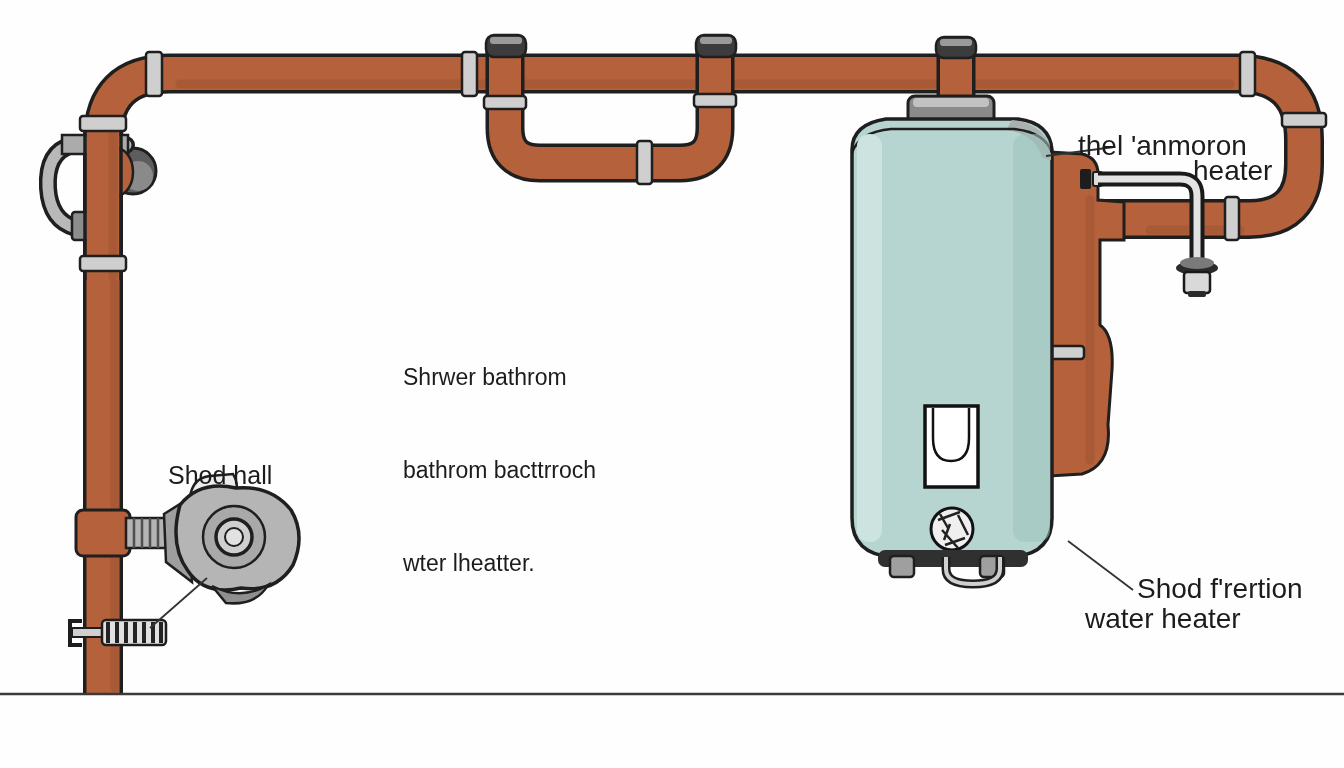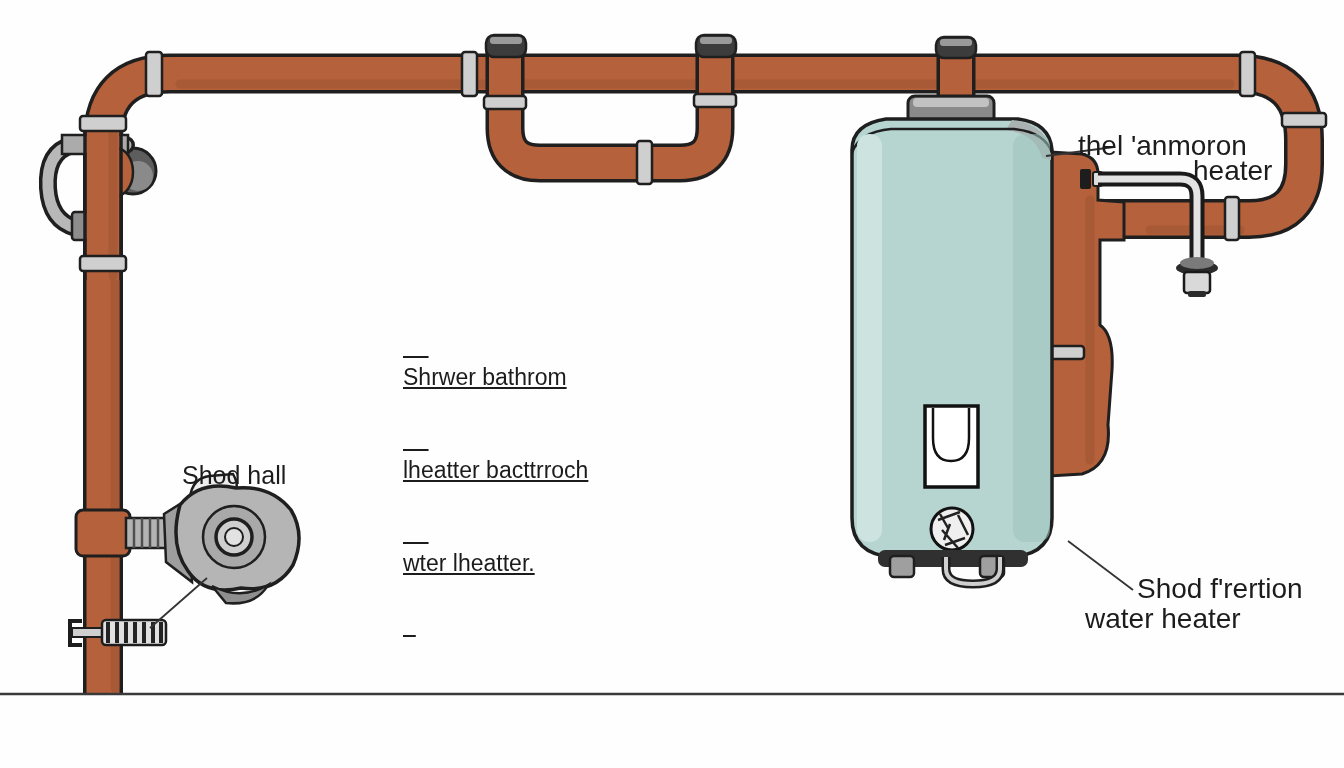--- a/index.html
+++ b/index.html
@@ -16,21 +16,21 @@
   .pipe-body{fill:none;stroke:var(--pipe);stroke-width:33;stroke-linecap:butt;}
   .stub-outline{fill:none;stroke:var(--outline);stroke-width:39;stroke-linecap:butt;}
   .stub-body{fill:none;stroke:var(--pipe);stroke-width:32;stroke-linecap:butt;}
   .shade{stroke:var(--pipe_shade);stroke-width:9;fill:none;opacity:.45;stroke-linecap:round;}
   .coupling{fill:#cfcfcf;stroke:var(--outline);stroke-width:2.5;}
   .cap{fill:#3c3c3c;stroke:var(--outline);stroke-width:2.5;}
   .capband{fill:#9a9a9a;}
   .darkline{stroke:var(--outline);stroke-width:2.5;fill:none;}
   .leader{stroke:#333;stroke-width:1.8;fill:none;}
   .label{position:absolute;color:var(--text);white-space:pre;}
-  .note{font-size:23px;line-height:31px;text-decoration:underline;}
+  .note{font-size:23px;line-height:31px;}
   .small-label{font-size:28px;line-height:26px;}
   .valve-label{font-size:25px;}
 </style>
 </head>
 <body>
 
 <div class="stage">
 <svg width="1344" height="768" viewBox="0 0 1344 768">
 
   <g>
@@ -152,24 +152,24 @@
 
   <line class="leader" x1="207" y1="578" x2="150" y2="628"></line>
   <line class="leader" x1="1046" y1="156" x2="1114" y2="147"></line>
   <line class="leader" x1="1068" y1="541" x2="1133" y2="590"></line>
 
   <line x1="0" y1="694" x2="1344" y2="694" stroke="#3a3a3a" stroke-width="2.5"></line>
 </svg>
 
   <div class="label note" style="left:403px;top:300px">
     <div>Shrwer bathrom</div>
-    <div>lheatter bacttrroch</div>
+    <div>bathrom bacttrroch</div>
     <div>wter lheatter.</div>
   </div>
 
-  <div class="label valve-label" style="left:182px;top:461px">Shod hall</div>
+  <div class="label valve-label" style="left:168px;top:461px">Shod hall</div>
 
   <div class="label small-label" style="left:1078px;top:133px">thel 'anmoron</div>
   <div class="label small-label" style="left:1193px;top:158px">heater</div>
 
   <div class="label small-label" style="left:1137px;top:576px">Shod f'rertion</div>
   <div class="label small-label" style="left:1085px;top:606px">water heater</div>
 </div>
 
 </body></html>

